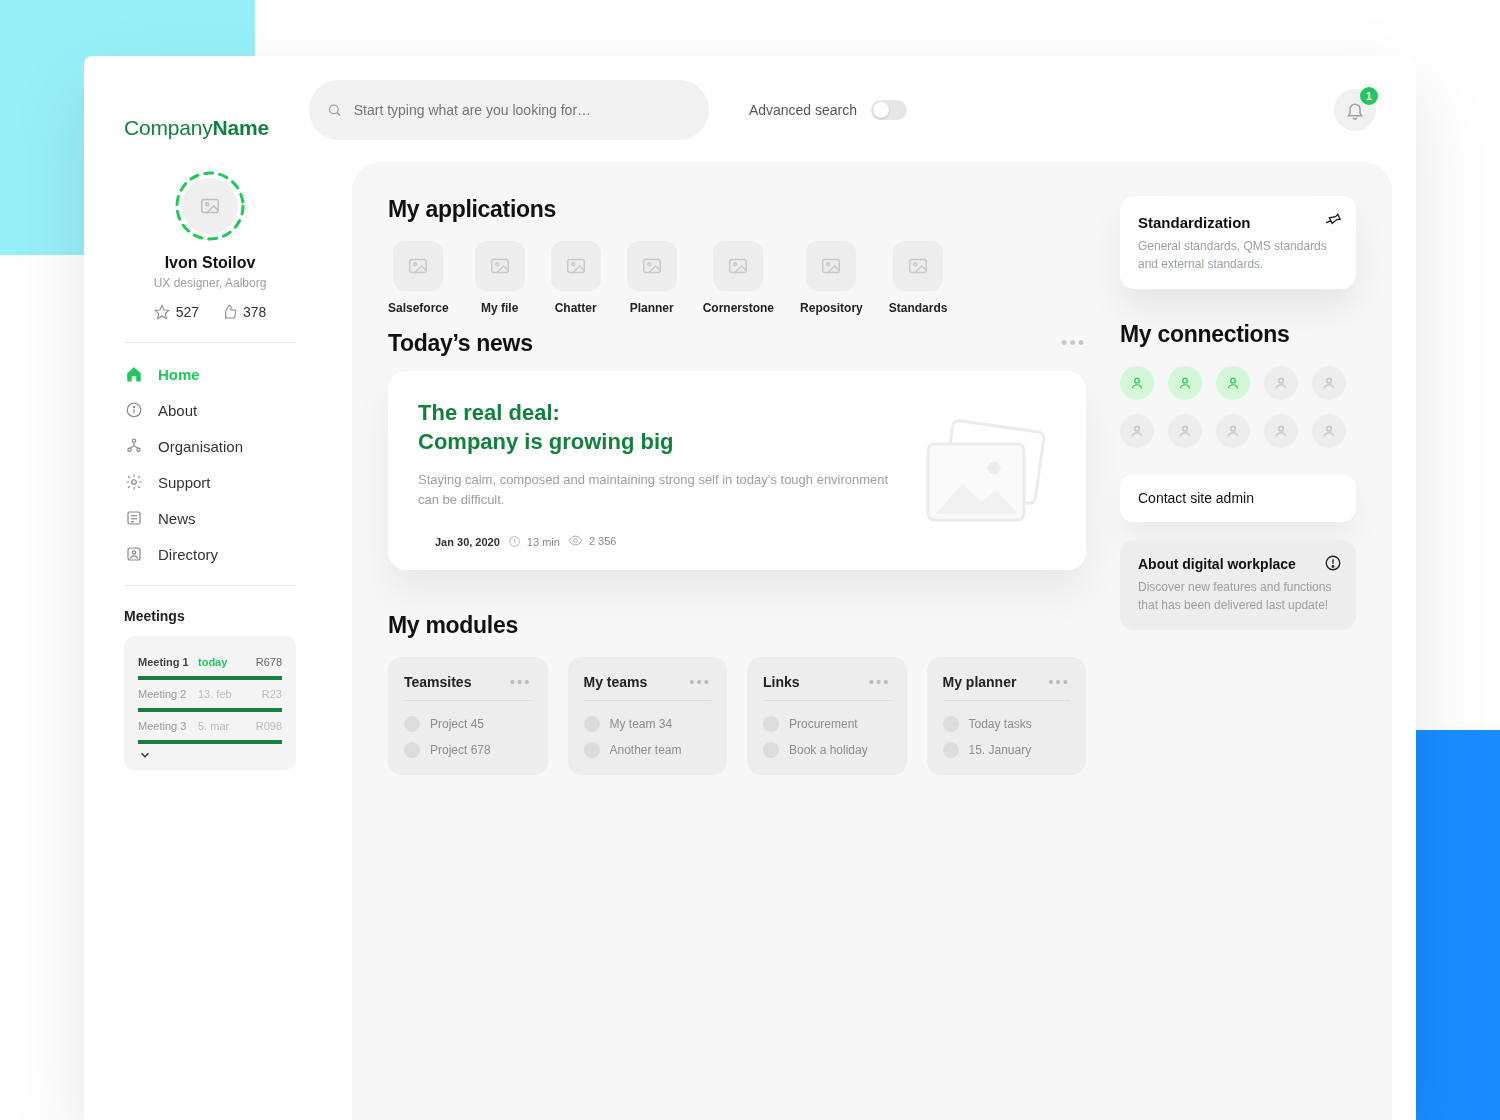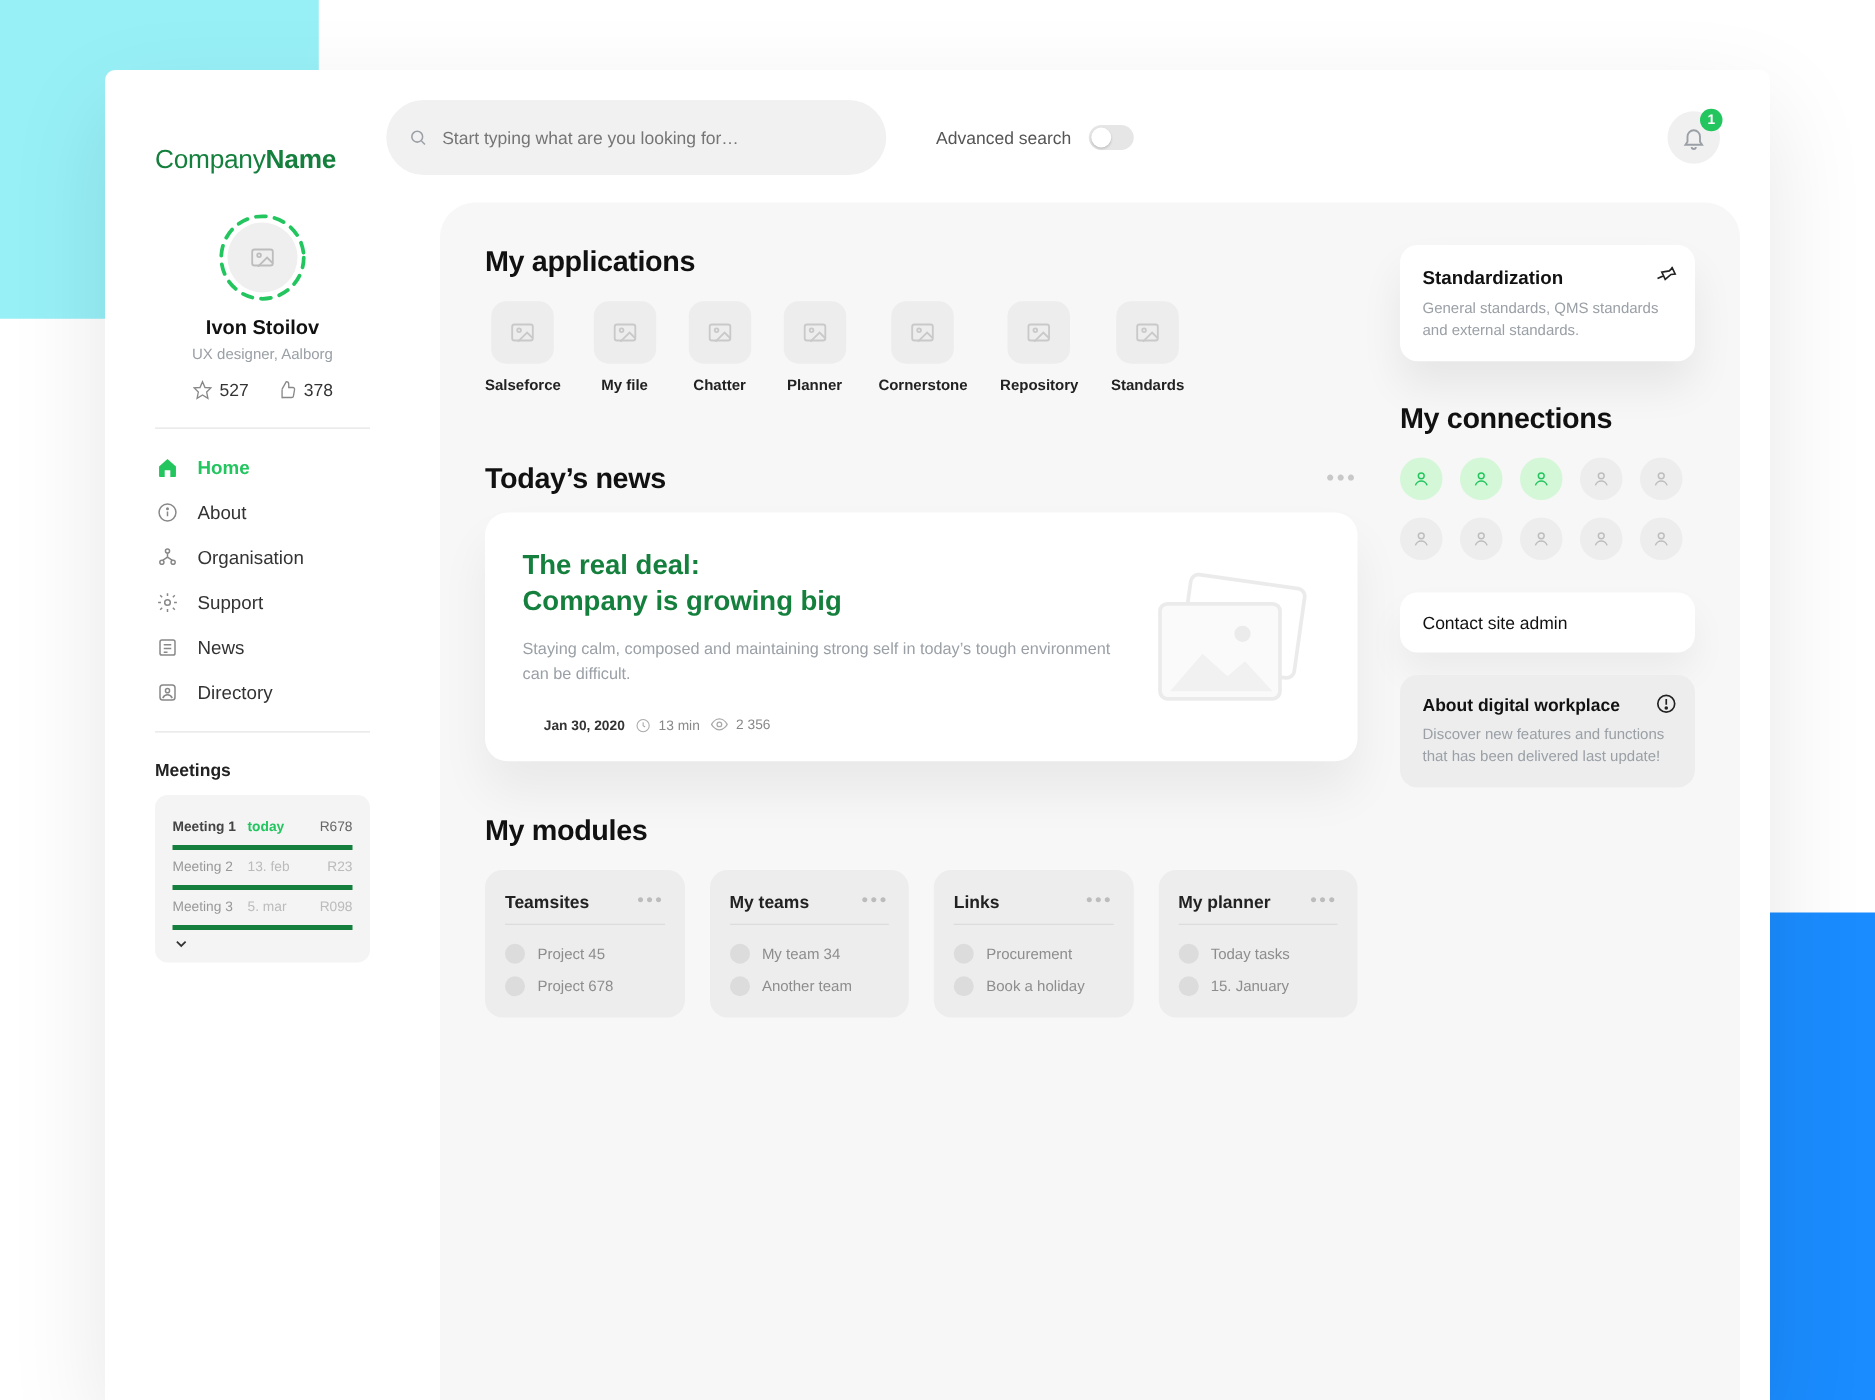--- a/index.html
+++ b/index.html
@@ -58,21 +58,21 @@
 .col-main { flex: 1 1 auto; min-width: 0; }
 .col-right { flex: 0 0 236px; }
 
 h2 { font-size: 23px; font-weight: 800; color: #111; margin-bottom: 18px; letter-spacing: -0.3px; }
 
 .apps { display: flex; gap: 26px; }
 .app-tile { display: flex; flex-direction: column; align-items: center; gap: 10px; cursor: pointer; }
 .app-tile .box { width: 50px; height: 50px; background: #ededed; border-radius: 12px; display: flex; align-items: center; justify-content: center; }
 .app-tile .lbl { font-size: 12px; font-weight: 600; color: #222; }
 
-.section-head { display: flex; align-items: center; justify-content: space-between; margin-top: 54px; }
+.section-head { display: flex; align-items: center; justify-content: space-between; margin-top: 15px; }
 .dots { color: #c8c8c8; font-size: 18px; letter-spacing: 2px; cursor: pointer; }
 
 .news-card { background: #fff; border-radius: 18px; padding: 28px 30px 22px; margin-top: 14px; box-shadow: 0 24px 40px rgba(0,0,0,0.06); display: flex; gap: 20px; align-items: stretch; }
 .news-body h3 { font-size: 22px; font-weight: 800; line-height: 1.3; color: #15803d; }
 .news-body p { font-size: 13px; color: #9aa0a6; margin-top: 14px; line-height: 1.5; }
 .news-meta { display: flex; align-items: flex-end; gap: 8px; margin-top: 24px; font-size: 11px; color: #555; margin-left: 17px; }
 .news-meta .item { display: flex; align-items: center; gap: 6px; color: #888; }
 .news-img { width: 150px; display: flex; align-items: center; justify-content: center; opacity: 0.55; }
 
 .modules { display: flex; gap: 20px; margin-top: 18px; }

